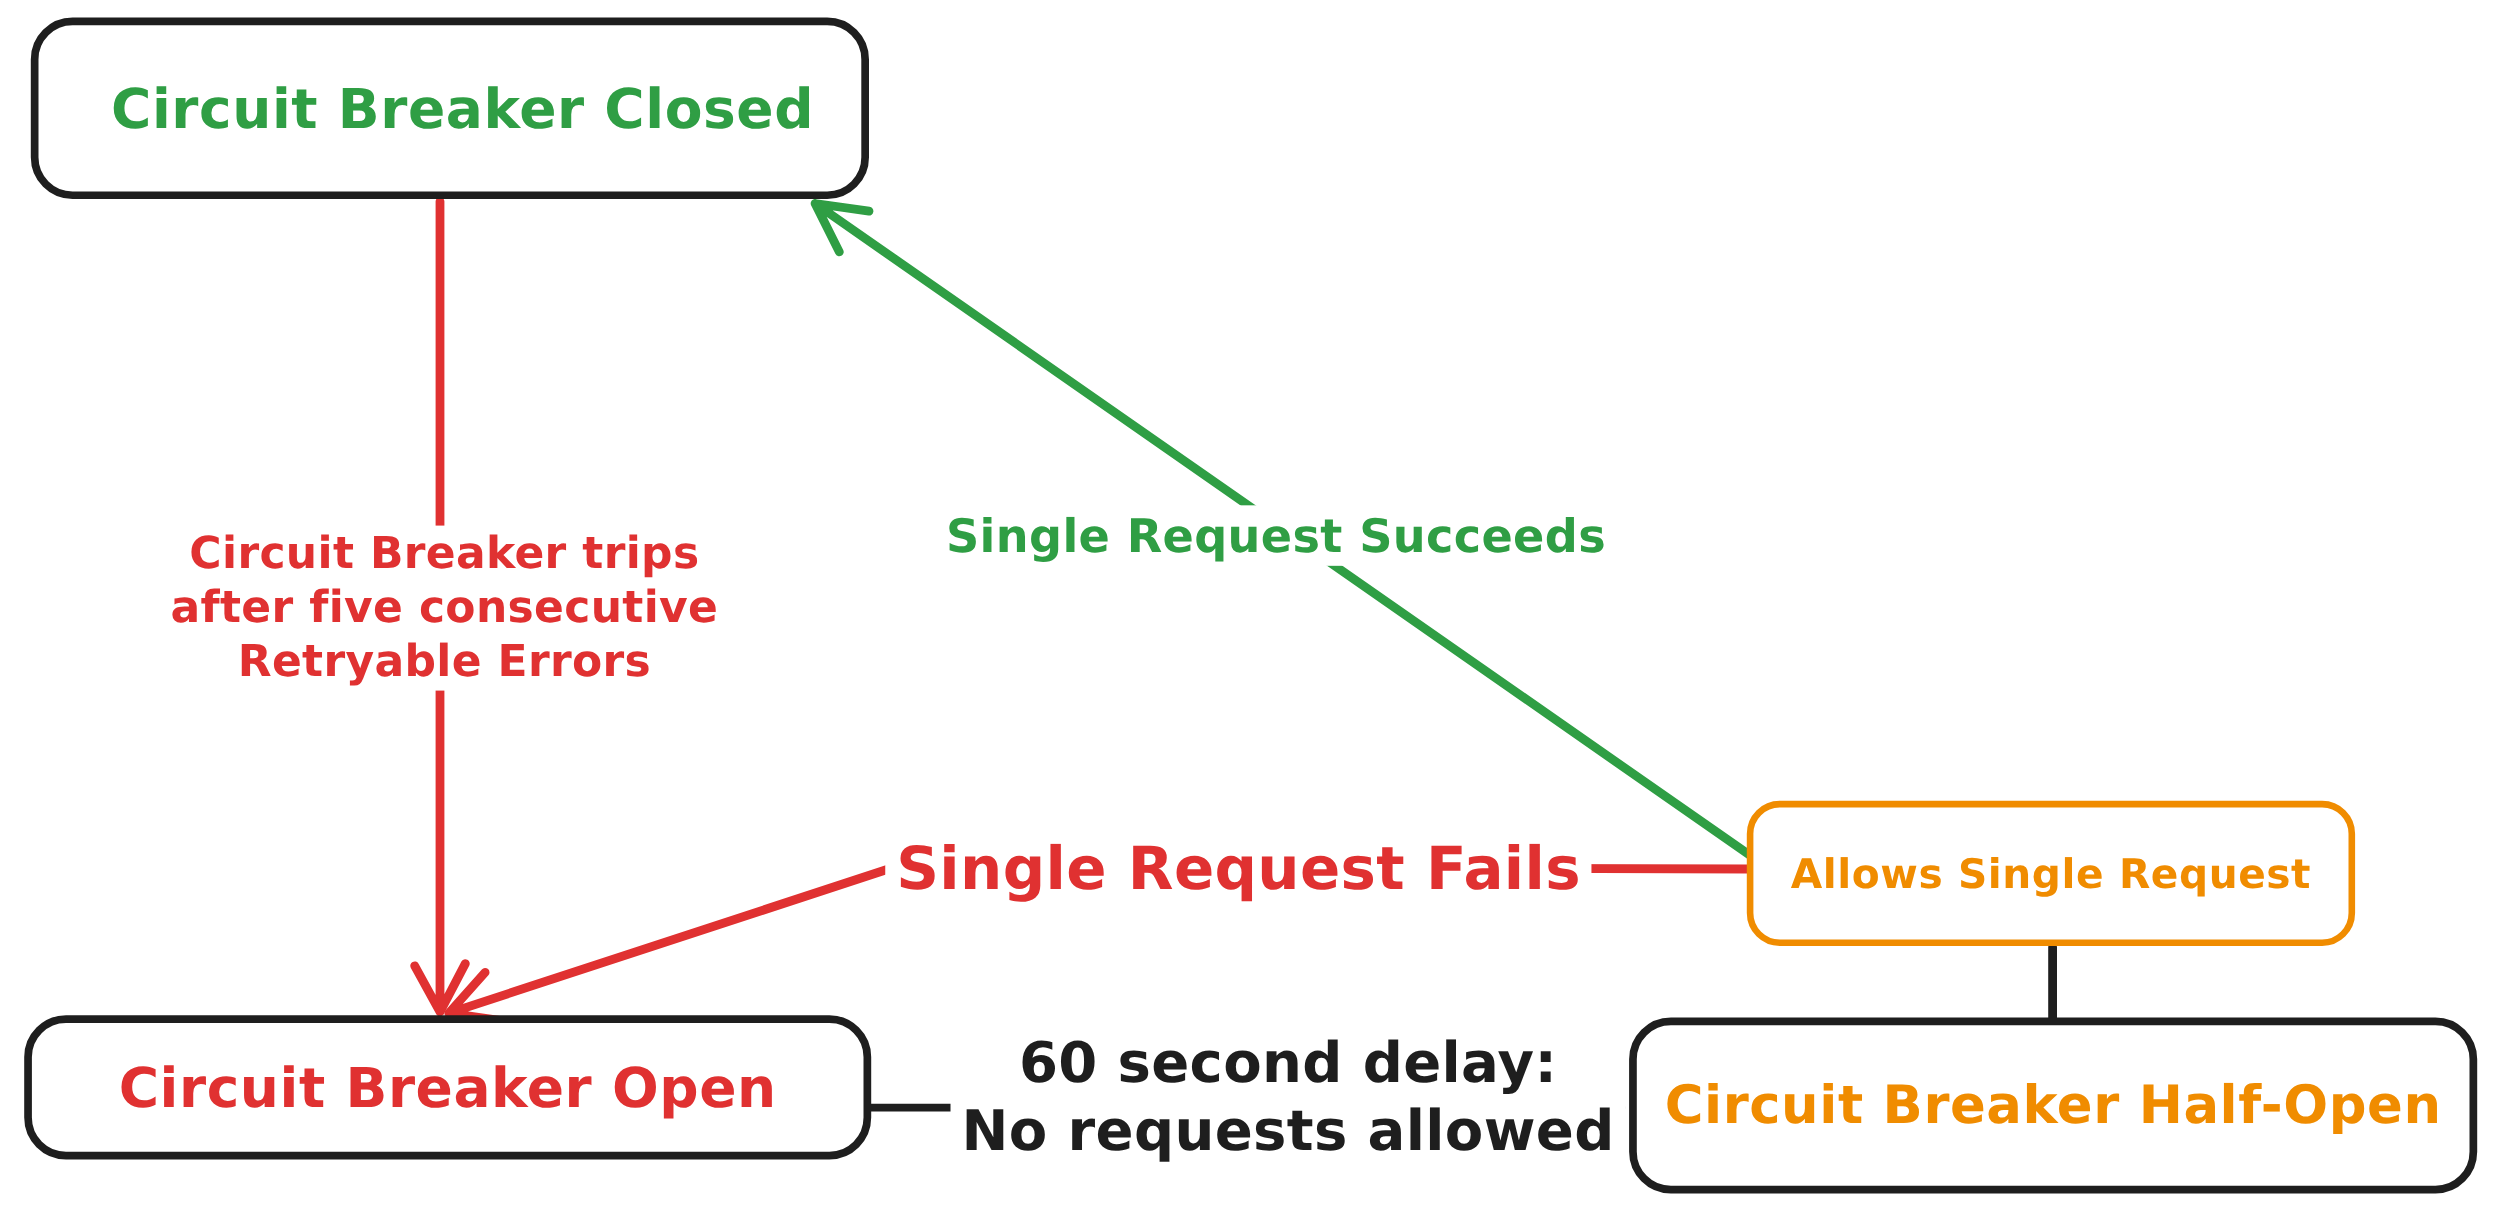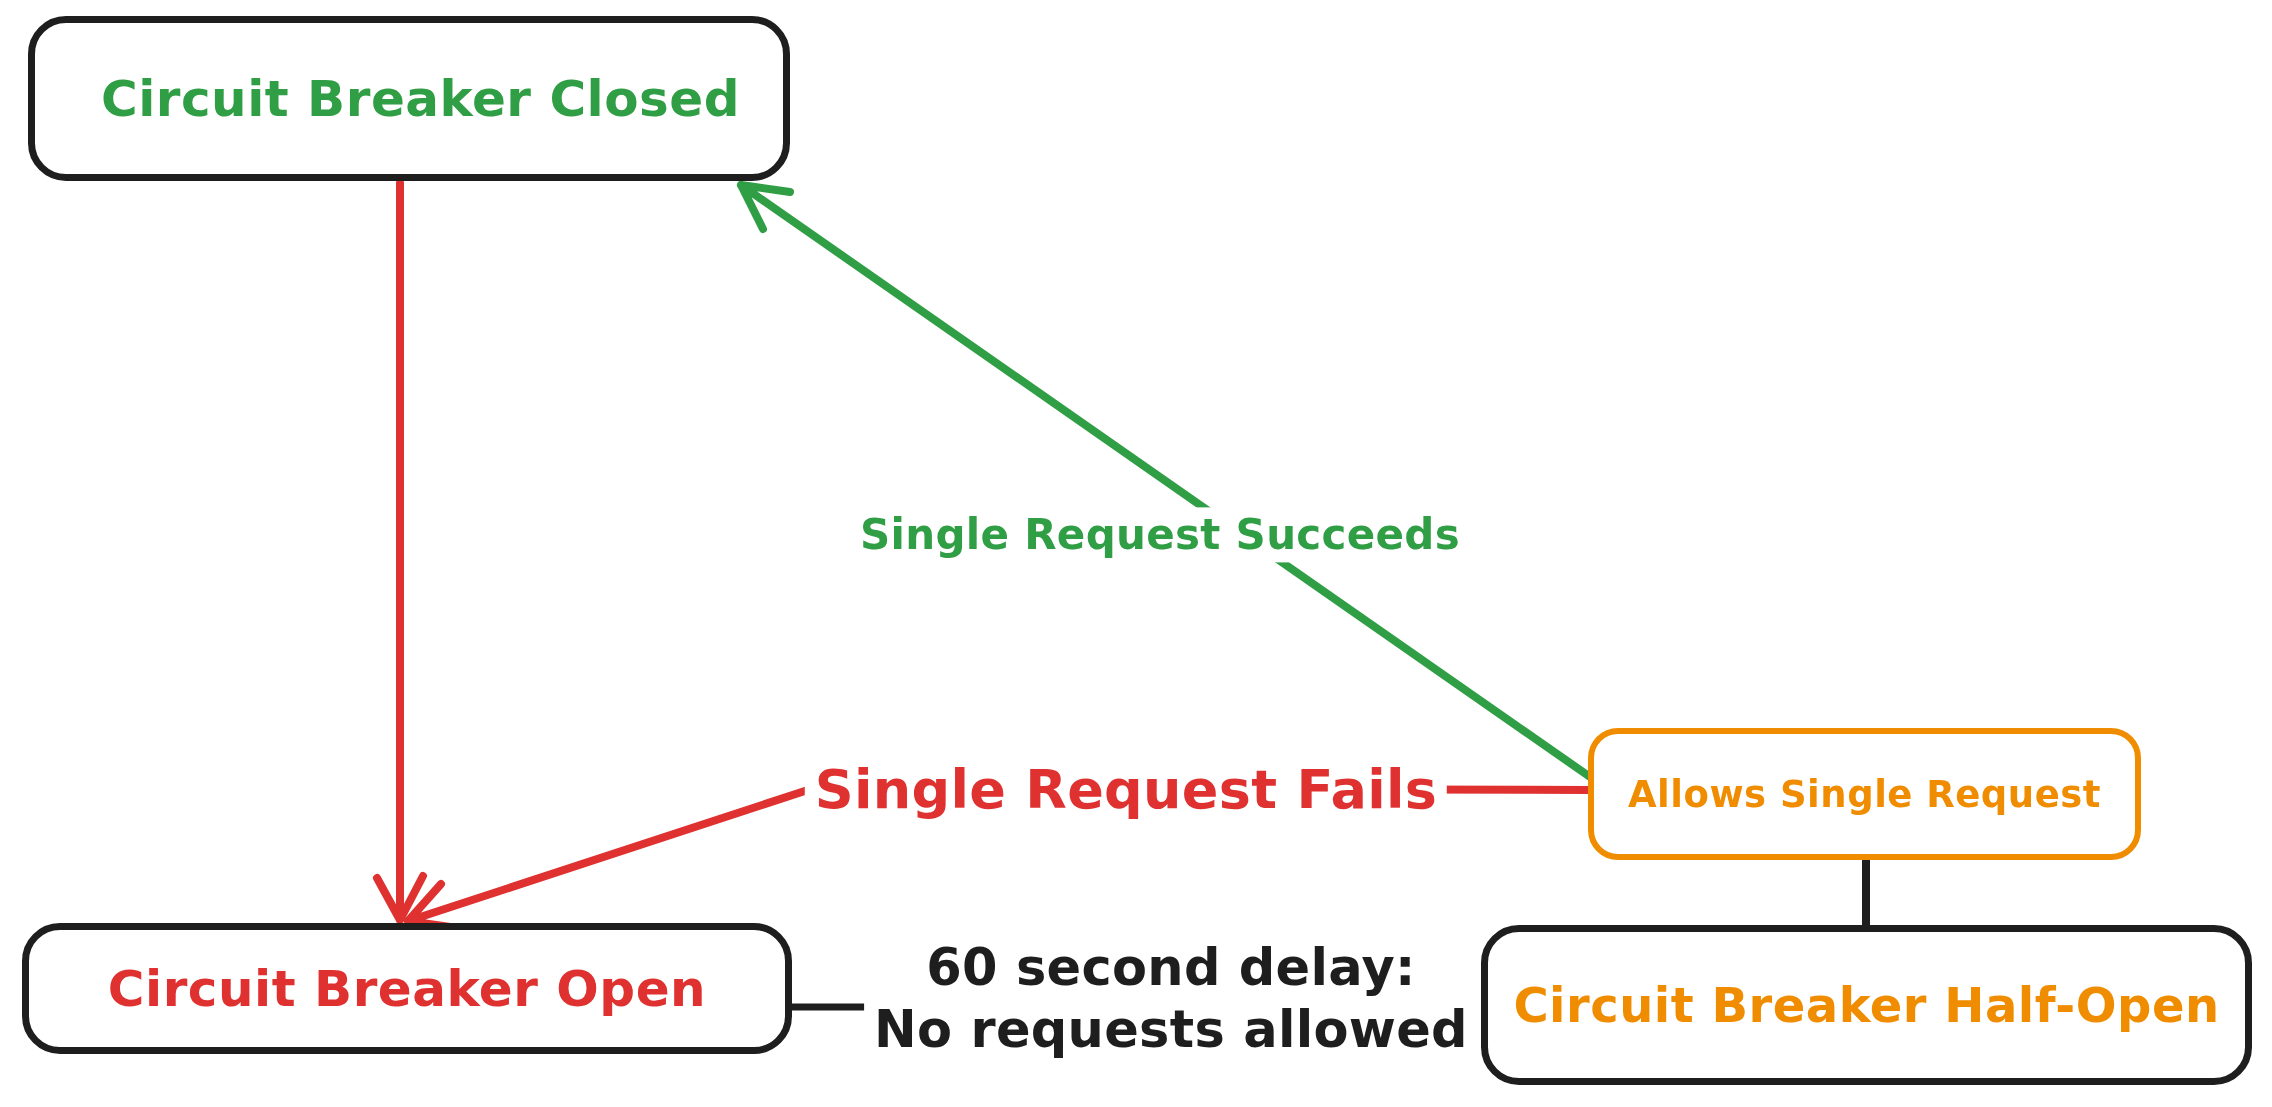--- a/index.html
+++ b/index.html
@@ -77,21 +77,21 @@
     z-index: 3;
     background: #ffffff;
     text-align: center;
     white-space: pre-line;
     font-weight: 600;
     letter-spacing: 0.3px;
     line-height: 1.22;
     padding: 2px 10px;
   }
   .label-trip     { left: 404px;  top: 553px; font-size: 40px; }
-  .label-succeeds { left: 1160px; top: 487px; font-size: 42px; margin-top: 48px; }
+  .label-succeeds { left: 1160px; top: 487px; font-size: 42px; }
   .label-fails    { left: 1126px; top: 790px; font-size: 54px; }
   .label-delay    { left: 1171px; top: 999px; font-size: 51px; }
 </style>
 </head>
 <body>
 
 <div class="canvas">
 
   <svg class="edges-svg" viewBox="0 0 2272 1107" xmlns="http://www.w3.org/2000/svg">
 
@@ -115,20 +115,23 @@
   </div>
 
   <div class="node node-dark node-half-open">
     <span class="node-label t-orange fs-48">Circuit Breaker Half-Open</span>
   </div>
 
   <div class="node node-orange node-allows">
     <span class="node-label t-orange fs-38">Allows Single Request</span>
   </div>
 
+  <div class="edge-label label-trip t-red">Circuit Breaker trips
+after five consecutive
+Retryable Errors</div>
 
   <div class="edge-label label-succeeds t-green">Single Request Succeeds</div>
 
   <div class="edge-label label-fails t-red">Single Request Fails</div>
 
   <div class="edge-label label-delay t-ink">60 second delay:
 No requests allowed</div>
 
 </div>
 

